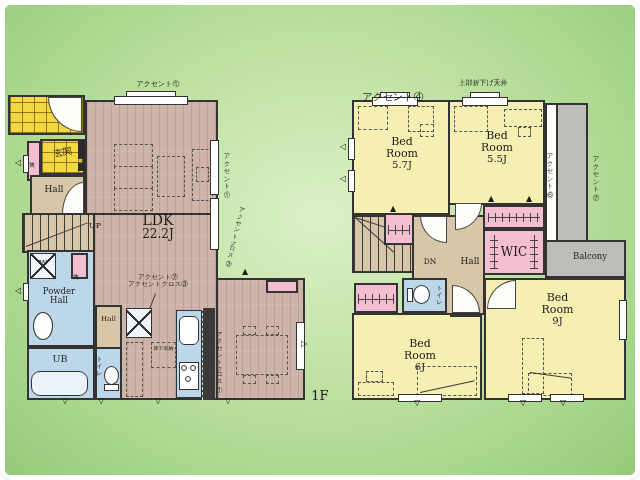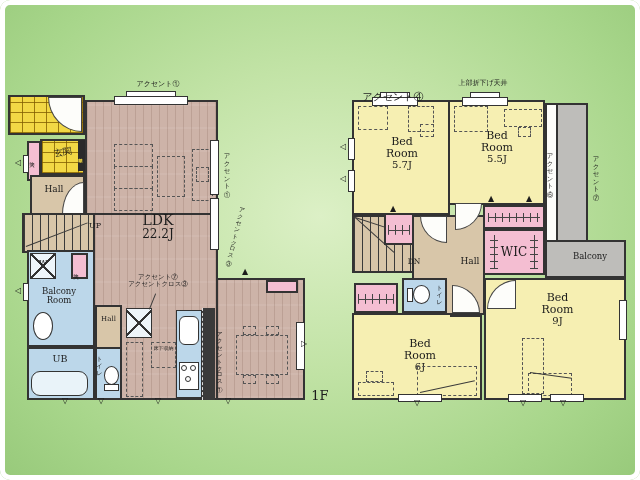--- a/index.html
+++ b/index.html
@@ -68,21 +68,21 @@
     <div class="room tan treads" style="left:22px;top:213px;width:73px;height:40px;"></div>
     <div class="line" style="left:26px;top:246px;width:66px;height:1.4px;transform:rotate(-21deg);transform-origin:left center;"></div>
     <div class="lbl" style="left:84px;top:222px;width:22px;font-size:8px;">UP</div>
 
     <div class="room wet" style="left:27px;top:250px;width:68px;height:97px;"></div>
     <div class="abs xbox" style="left:30px;top:253px;width:26px;height:26px;border:1.5px solid #333;"></div>
     <div class="lbl" style="left:38px;top:259px;width:10px;font-size:8px;">W</div>
     <div class="room pink" style="left:71px;top:253px;width:17px;height:26px;">
       <span class="v" style="font-size:5px;line-height:1;">物入</span>
     </div>
-    <div class="lbl" style="left:33px;top:287px;width:52px;font-size:8.5px;">Balcony Room</div>
+    <div class="lbl" style="left:33px;top:287px;width:52px;font-size:8.5px;">Powder Hall</div>
     <div class="bowl" style="left:33px;top:312px;width:20px;height:28px;"></div>
 
     <div class="room wet" style="left:27px;top:347px;width:68px;height:53px;"></div>
     <div class="lbl" style="left:40px;top:354px;width:40px;font-size:9.5px;">UB</div>
     <div class="abs" style="left:31px;top:371px;width:57px;height:25px;border:1.5px solid #333;border-radius:9px;background:#e9f3f9;"></div>
 
     <div class="room tan" style="left:95px;top:305px;width:27px;height:44px;"></div>
     <div class="lbl" style="left:95px;top:316px;width:27px;font-size:7px;">Hall</div>
     <div class="room wet" style="left:95px;top:347px;width:27px;height:53px;"></div>
     <span class="lbl v" style="left:96px;top:352px;font-size:6px;">トイレ</span>
@@ -160,21 +160,21 @@
 
     <div class="room" style="left:545px;top:103px;width:13px;height:142px;background:#fdfdfa;"></div>
     <div class="room gray" style="left:556px;top:103px;width:32px;height:142px;"></div>
     <div class="room gray" style="left:545px;top:240px;width:81px;height:38px;"></div>
     <div class="lbl" style="left:558px;top:252px;width:64px;font-size:8.5px;">Balcony</div>
 
     <div class="room tan" style="left:412px;top:215px;width:73px;height:100px;"></div>
     <div class="room tan treads" style="left:352px;top:215px;width:62px;height:58px;"></div>
     <div class="line" style="left:355px;top:218px;width:1.2px;height:52px;transform:rotate(-48deg);transform-origin:top left;"></div>
     <div class="line" style="left:355px;top:218px;width:1.2px;height:44px;transform:rotate(-72deg);transform-origin:top left;"></div>
-    <div class="lbl" style="left:402px;top:258px;width:24px;font-size:7.5px;">DN</div>
+    <div class="lbl" style="left:418px;top:258px;width:24px;font-size:7.5px;">DN</div>
     <div class="lbl" style="left:450px;top:257px;width:40px;font-size:9px;">Hall</div>
 
     <div class="room pink" style="left:384px;top:213px;width:30px;height:32px;">
       <div class="railh" style="position:absolute;left:2px;top:8px;right:2px;height:14px;"></div>
     </div>
     <div class="room pink" style="left:483px;top:205px;width:62px;height:24px;">
       <div class="railh" style="position:absolute;left:3px;top:4px;right:3px;height:13px;"></div>
     </div>
     <div class="room pink" style="left:483px;top:229px;width:62px;height:46px;">
       <div class="railv" style="position:absolute;left:3px;top:4px;width:12px;bottom:4px;"></div>

